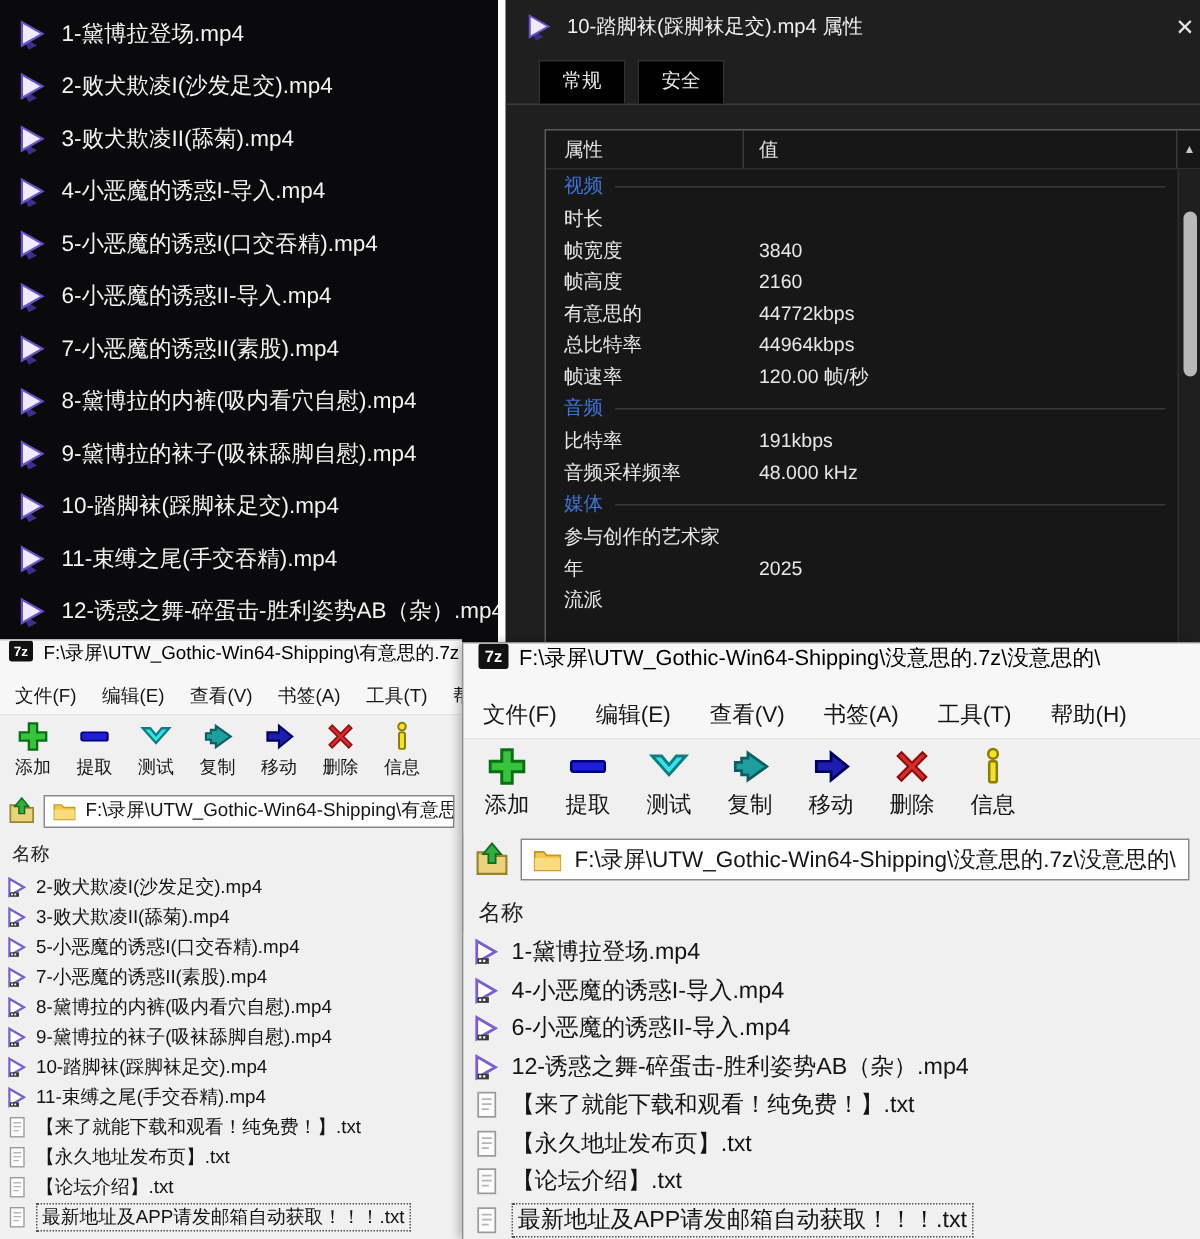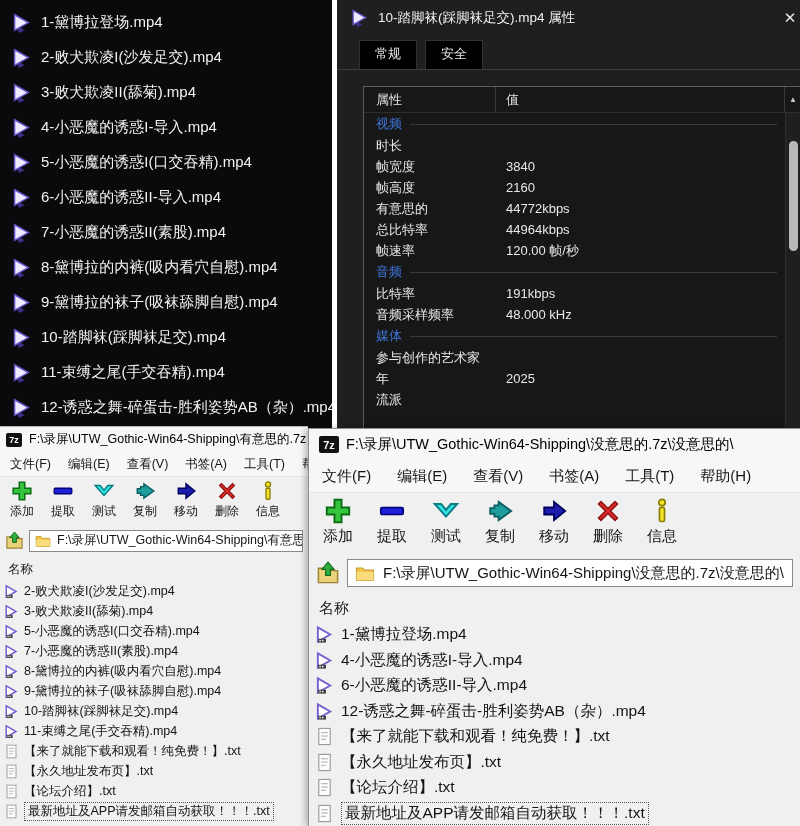--- a/index.html
+++ b/index.html
@@ -33,21 +33,21 @@
   .pd-sec { display:flex; height:22px; align-items:center; padding-left:12px; gap:8px; }
   .pd-sec .sl { color:#3f74d9; font-size:13px; flex:0 0 auto; }
   .pd-sec .sline { flex:1; border-top:1px solid #3a3a3a; margin-right:8px; }
   .pd-scrollbar { position:absolute; right:0; top:26px; bottom:0; width:16px; background:#1f1f1f; border-left:1px solid #2e2e2e; }
   .pd-thumb { position:absolute; left:3px; right:3px; top:28px; height:110px; background:#b9b9b9; border-radius:5px; }
 
   
   .zip { position:absolute; background:#f0f0f0; overflow:hidden; }
   #zipL { left:0; top:426px; width:308px; height:400px; z-index:3; border-top:1px solid #b9b9b9; }
   #zipR { left:308px; top:428px; width:492px; height:398px; z-index:4; border-left:1px solid #8f8f8f; border-top:1px solid #8f8f8f; box-shadow:-3px 0 6px rgba(0,0,0,.25); }
-  .ztitle { display:flex; align-items:center; gap:7px; background:#f7f7f7; white-space:nowrap; overflow:hidden; }
+  .ztitle { display:flex; gap:7px; background:#f7f7f7; white-space:nowrap; overflow:hidden; }
   #zipL .ztitle { height:25px; padding:0 6px; font-size:12.5px; }
   #zipR .ztitle { height:31px; padding:0 10px; font-size:14.5px; }
   .zbadge { background:#111; color:#fff; font-weight:bold; display:flex; align-items:center; justify-content:center; border-radius:2px; flex:0 0 auto; }
   #zipL .zbadge { width:16px; height:14px; font-size:9px; }
   #zipR .zbadge { width:20px; height:17px; font-size:11px; }
   .zmenu { display:flex; align-items:center; background:#f7f7f7; border-bottom:1px solid #e3e3e3; white-space:nowrap; color:#161616; }
   #zipL .zmenu { height:25px; gap:17px; padding:0 10px; font-size:12.5px; }
   #zipR .zmenu { height:33px; gap:26px; padding:0 13px; font-size:15px; }
   .ztools { display:flex; align-items:flex-start; background:#f0f0f0; }
   #zipL .ztools { height:50px; gap:5px; padding:3px 4px 0 4px; }

